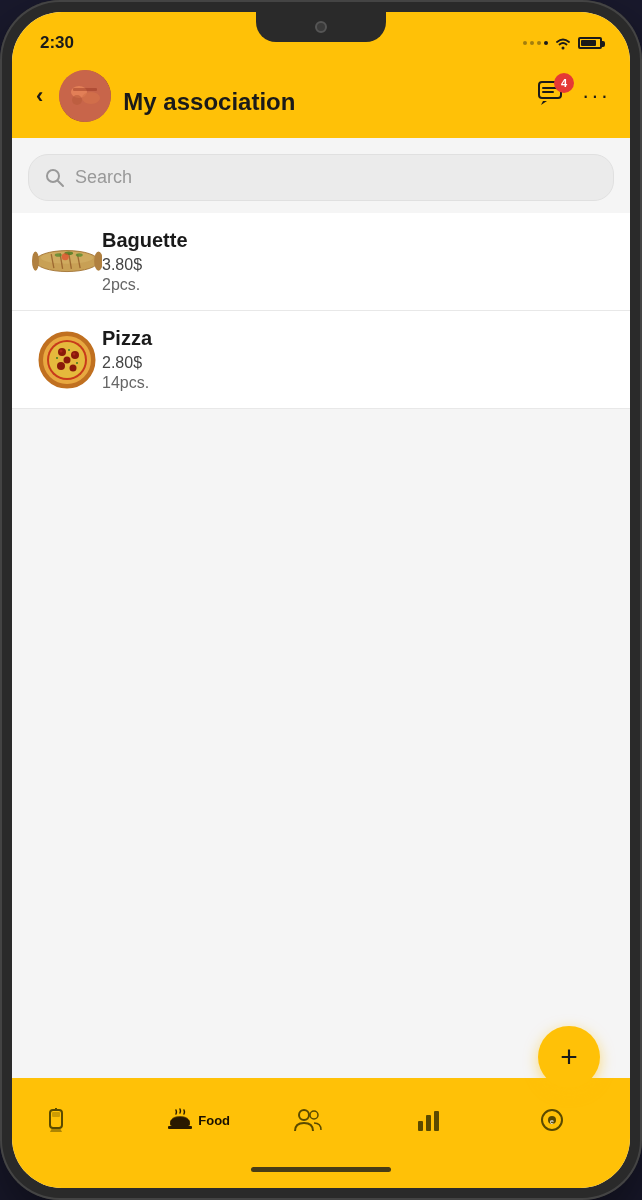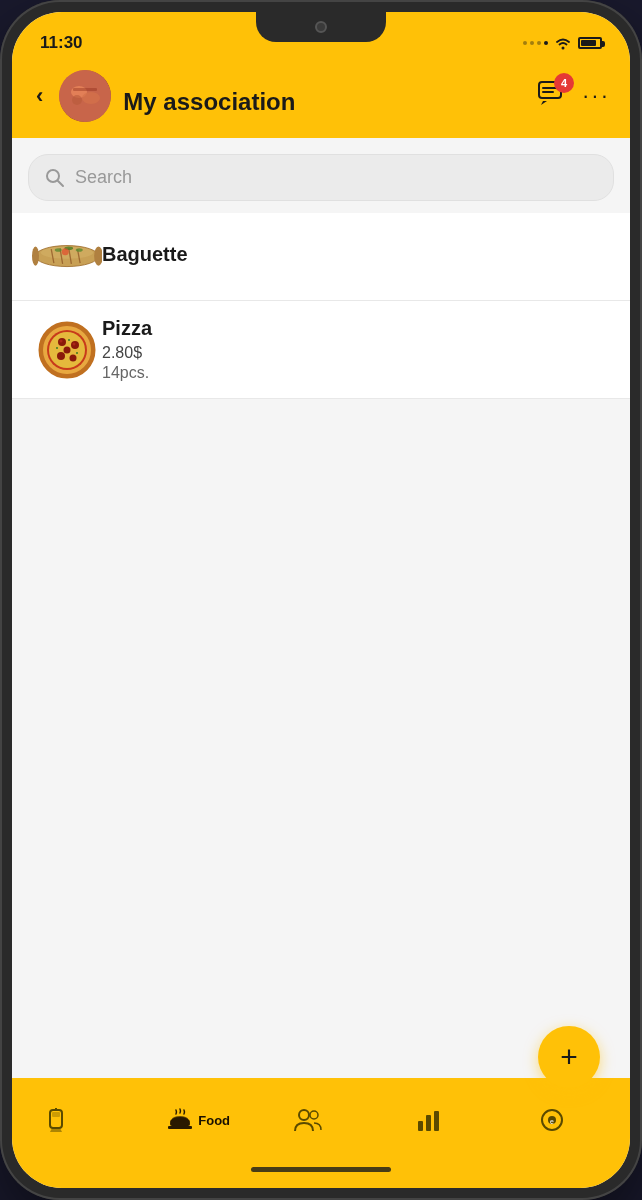--- a/index.html
+++ b/index.html
@@ -372,21 +372,21 @@
 </head>
 <body>
 
 <div class="phone-frame">
   <div class="notch">
     <div class="notch-camera"></div>
   </div>
   <div class="phone-screen">
 
     <div class="status-bar">
-      <span class="status-time">11:30</span>
+      <span class="status-time">2:30</span>
       <div class="status-icons">
         <div class="signal-dots">
           <div class="signal-dot"></div>
           <div class="signal-dot"></div>
           <div class="signal-dot"></div>
           <div class="signal-dot"></div>
         </div>
 
         <svg width="18" height="14" viewBox="0 0 18 14">
           <path d="M9 11 Q9 11 9 11" fill="#1a1a1a"></path>
@@ -464,20 +464,22 @@
               <ellipse cx="54" cy="15" rx="4" ry="2" fill="#5a8a30" opacity="0.8"></ellipse>
 
               <circle cx="38" cy="17" r="4" fill="#e04a2a" opacity="0.7"></circle>
 
               <ellipse cx="76" cy="22" rx="5" ry="11" fill="#b08040"></ellipse>
               <ellipse cx="4" cy="22" rx="4" ry="11" fill="#b08040"></ellipse>
             </svg>
           </div>
           <div class="product-info">
             <div class="product-name">Baguette</div>
+            <div class="product-price">3.80$</div>
+            <div class="product-qty">2pcs.</div>
           </div>
         </div>
 
         <div class="product-item">
           <div class="product-image">
             <svg class="pizza-svg" viewBox="0 0 60 60" xmlns="http://www.w3.org/2000/svg">
 
               <circle cx="30" cy="30" r="26" fill="#d4842a"></circle>
 
               <circle cx="30" cy="30" r="26" fill="none" stroke="#c07020" stroke-width="5"></circle>

